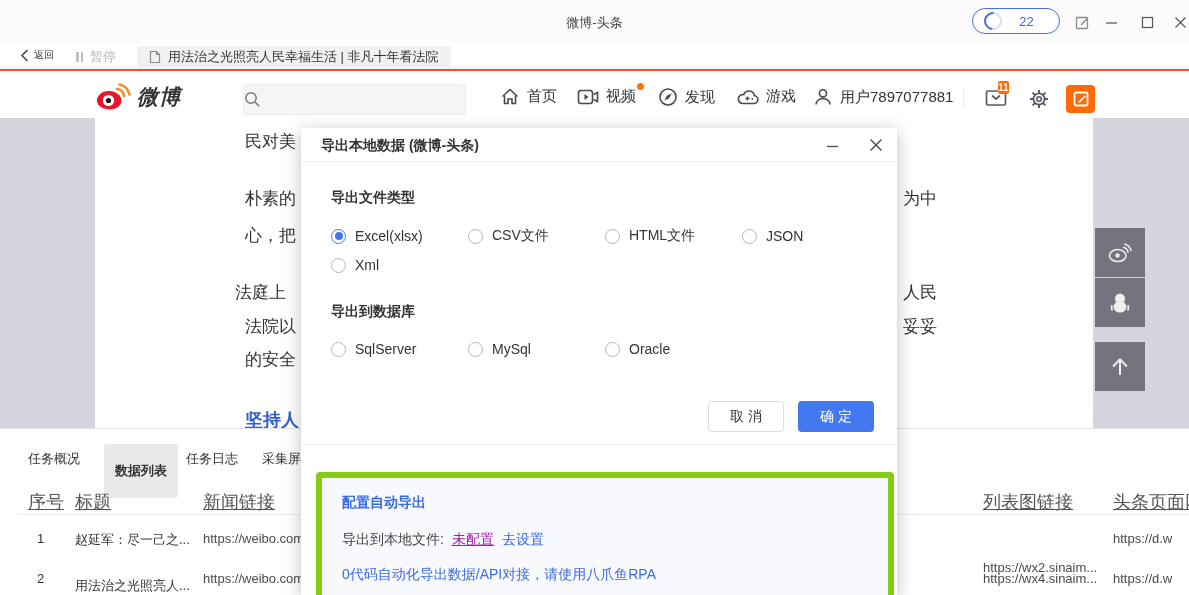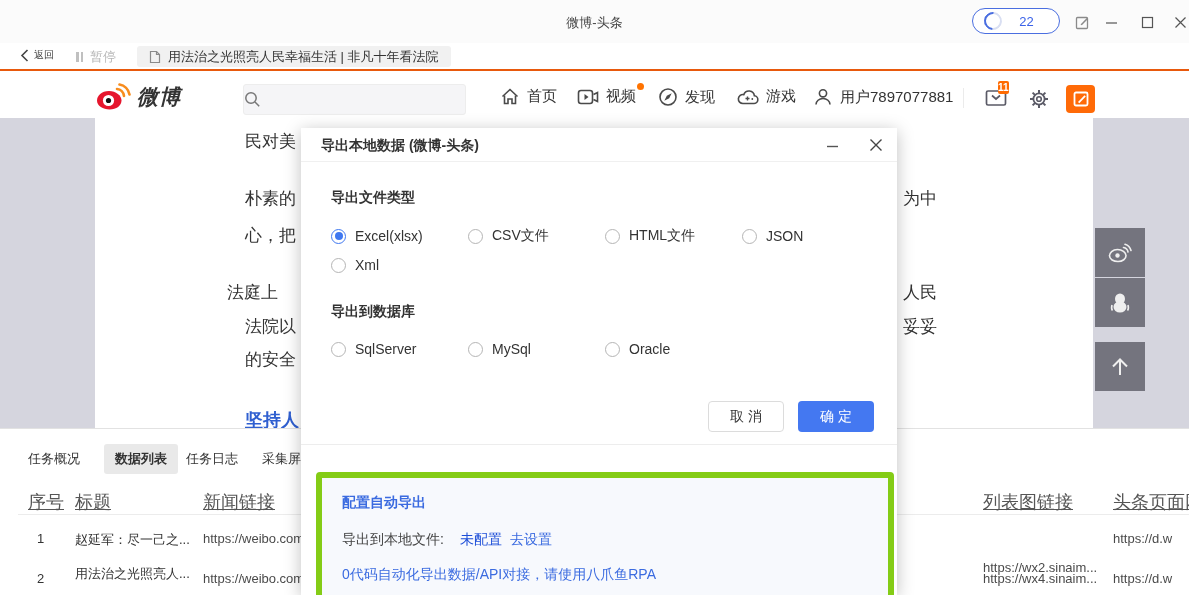--- a/index.html
+++ b/index.html
@@ -49,21 +49,21 @@
   .page-content{top:118px;left:95px;width:998px;height:310px;background:#fff;}
   .frag{position:absolute;font-size:17px;color:#333;z-index:1;white-space:nowrap;}
   .frag-heading{font-weight:bold;color:#2f5fd0;font-size:18px;}
 
   .side-btn{left:1095px;width:50px;height:49px;background:#74747e;display:flex;align-items:center;
             justify-content:center;z-index:2;cursor:pointer;}
 
   
   .bottom-panel{top:428px;left:0;right:0;height:167px;background:#fff;border-top:1px solid #e2e2e2;z-index:3;}
   .bp-tab{top:450px;font-size:13px;color:#333;cursor:pointer;z-index:3;}
-  .bp-tab-active{top:444px;background:#e9e9e9;border-radius:3px;padding:6px 11px;font-weight:bold;}
+  .bp-tab-active{top:444px;background:#e9e9e9;border-radius:3px;padding:18px 11px;font-weight:bold;}
   .th{top:490px;font-size:18px;color:#555;z-index:3;white-space:nowrap;text-decoration:underline;}
   .table-sep{top:514px;left:18px;right:0;height:1px;background:#ececec;z-index:3;}
   .td{font-size:13px;color:#333;z-index:3;white-space:nowrap;}
   .td-link{color:#4a4a4a;}
 
   
   .dialog{top:128px;left:301px;width:596px;height:467px;background:#fff;z-index:10;
           box-shadow:0 3px 16px rgba(0,0,0,.25);}
   .dlg-titlebar{position:absolute;top:0;left:0;right:0;height:33px;border-bottom:1px solid #f0f0f0;}
   .dlg-title{position:absolute;top:9px;left:20px;font-size:14px;font-weight:bold;color:#333;}
@@ -78,21 +78,21 @@
   .radio-label{font-size:14px;color:#333;}
   .dlg-btn{position:absolute;top:273px;width:76px;height:31px;border-radius:4px;font-size:14px;
            display:flex;align-items:center;justify-content:center;cursor:pointer;box-sizing:border-box;}
   .btn-cancel{left:407px;border:1px solid #dcdcdc;background:#fff;color:#333;}
   .btn-ok{left:497px;background:#4478f1;color:#fff;}
   .dlg-sep{position:absolute;top:316px;left:0;right:0;height:1px;background:#ededed;}
   .auto-box{position:absolute;top:344px;left:15px;width:566px;height:117px;background:#f7f9fd;
             border:6px solid #84cc16;border-radius:4px;}
   .auto-title{position:absolute;top:16px;left:20px;font-size:14px;font-weight:bold;color:#3b6be0;}
   .auto-line2{position:absolute;top:53px;left:20px;font-size:14px;color:#444;}
-  .auto-muted{color:#1d4ed8;margin-left:16px;}
+  .auto-muted{color:#a21caf;margin-left:8px;text-decoration:underline;}
   .auto-link{color:#3b6be0;margin-left:8px;cursor:pointer;}
   .auto-line3{position:absolute;top:88px;left:20px;font-size:14px;color:#3b6be0;cursor:pointer;}
 </style>
 </head>
 <body>
 
 <div class="screen">
 
   <div class="abs titlebar"></div>
   <div class="abs app-title">微博-头条</div>
@@ -221,21 +221,21 @@
         <rect x="1.5" y="1.5" width="13" height="13" rx="1.5" fill="none" stroke="#fff" stroke-width="1.8"></rect>
         <path d="M5 11 L11.5 4.2 L12.8 5.5 L6.3 12.2 Z" fill="#fff"></path>
       </svg>
   </div>
 
   <div class="abs page-bg"></div>
   <div class="abs page-content"></div>
   <span class="frag" style="left:245px;top:130px;">民对美</span>
   <span class="frag" style="left:245px;top:187px;">朴素的</span>
   <span class="frag" style="left:245px;top:224px;">心，把</span>
-  <span class="frag" style="left:227px;top:281px;">法庭上</span>
+  <span class="frag" style="left:235px;top:281px;">法庭上</span>
   <span class="frag" style="left:245px;top:315px;">法院以</span>
   <span class="frag" style="left:245px;top:348px;">的安全</span>
   <span class="frag frag-heading" style="left:245px;top:408px;">坚持人</span>
   <span class="frag" style="left:903px;top:187px;">为中</span>
   <span class="frag" style="left:903px;top:281px;">人民</span>
   <span class="frag" style="left:903px;top:315px;">妥妥</span>
 
   <div class="abs side-btn" style="top:228px;">
     <svg width="24" height="20" viewBox="0 0 24 20">
       <path d="M9.5 6.5 C4.5 6.5 1.5 10 1.5 12.8 C1.5 16.3 5.5 18.5 10 18.5 C14.7 18.5 18 15.8 18 12.7 C18 9.6 14.2 6.5 9.5 6.5 Z" fill="none" stroke="#efefef" stroke-width="1.6"></path>
@@ -272,21 +272,21 @@
 
   <div>
     <span class="abs td" style="left:37px;top:531px;">1</span>
     <span class="abs td" style="left:75px;top:531px;">赵延军：尽一己之...</span>
     <span class="abs td td-link" style="left:203px;top:531px;">https://weibo.com</span>
     <span class="abs td td-link" style="left:983px;top:531px;margin-top:29px;">https://wx2.sinaim...</span>
     <span class="abs td td-link" style="left:1113px;top:531px;">https://d.w</span>
   </div>
   <div>
     <span class="abs td" style="left:37px;top:571px;">2</span>
-    <span class="abs td" style="left:75px;top:565px;">用法治之光照亮人...</span>
+    <span class="abs td" style="left:75px;top:577px;">用法治之光照亮人...</span>
     <span class="abs td td-link" style="left:203px;top:571px;">https://weibo.com</span>
     <span class="abs td td-link" style="left:983px;top:571px;">https://wx4.sinaim...</span>
     <span class="abs td td-link" style="left:1113px;top:571px;">https://d.w</span>
   </div>
 
   <div class="abs dialog">
     <div class="dlg-titlebar"></div>
     <span class="dlg-title">导出本地数据 (微博-头条)</span>
     <div class="dlg-ctl" style="left:520px;">
       <svg width="13" height="13" viewBox="0 0 13 13">

